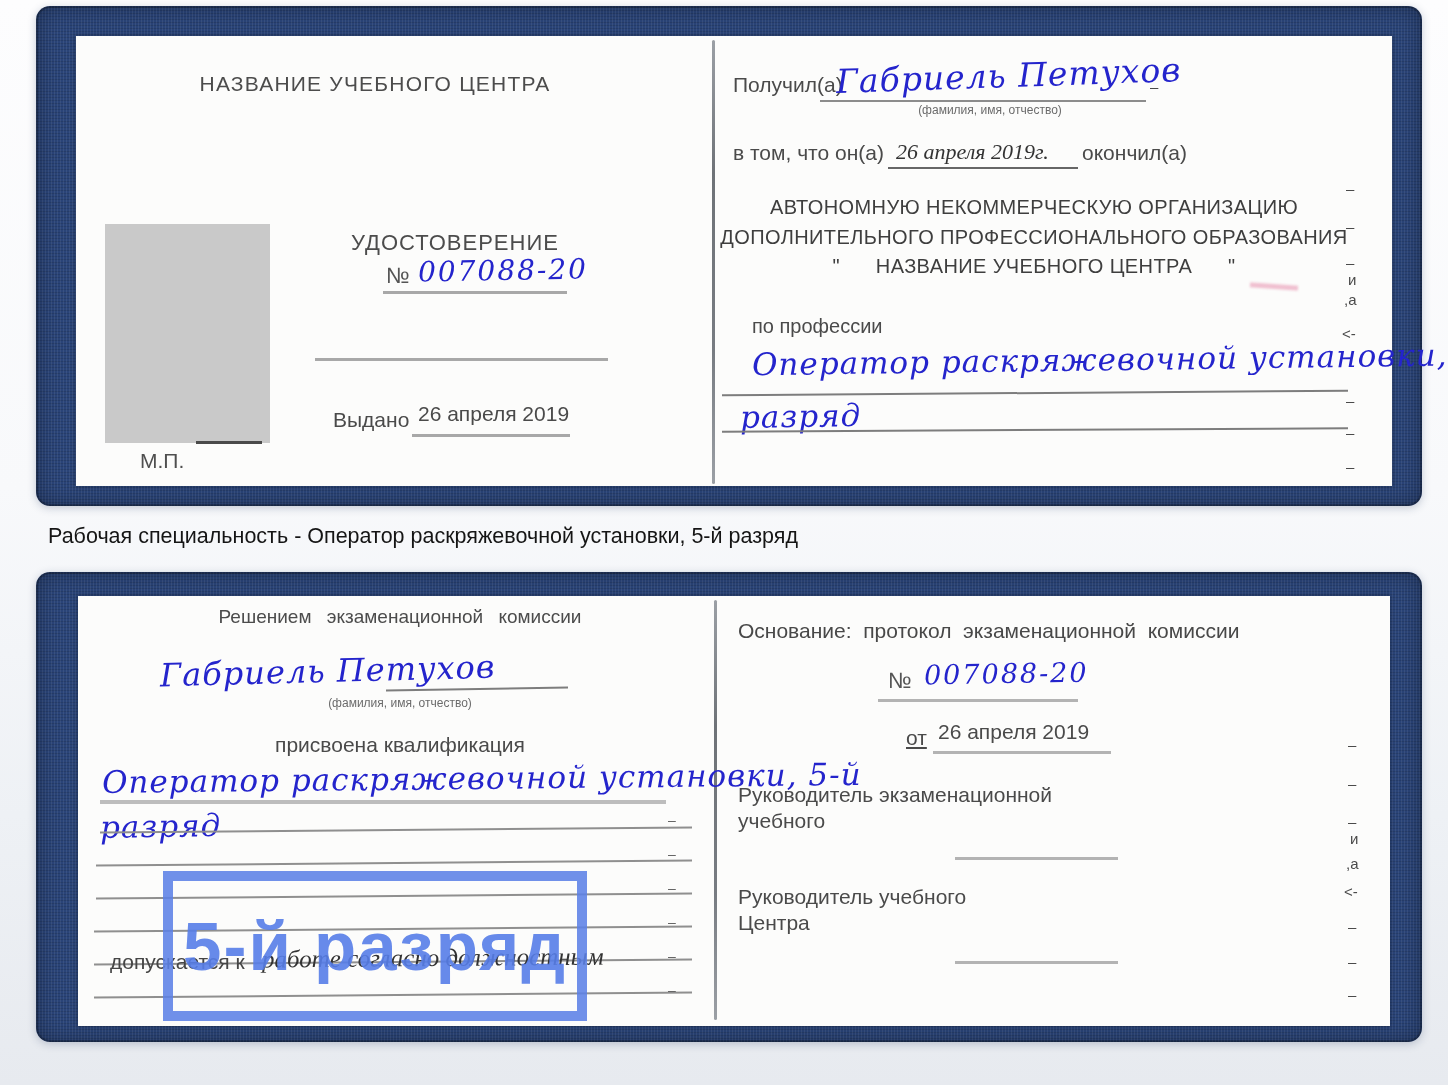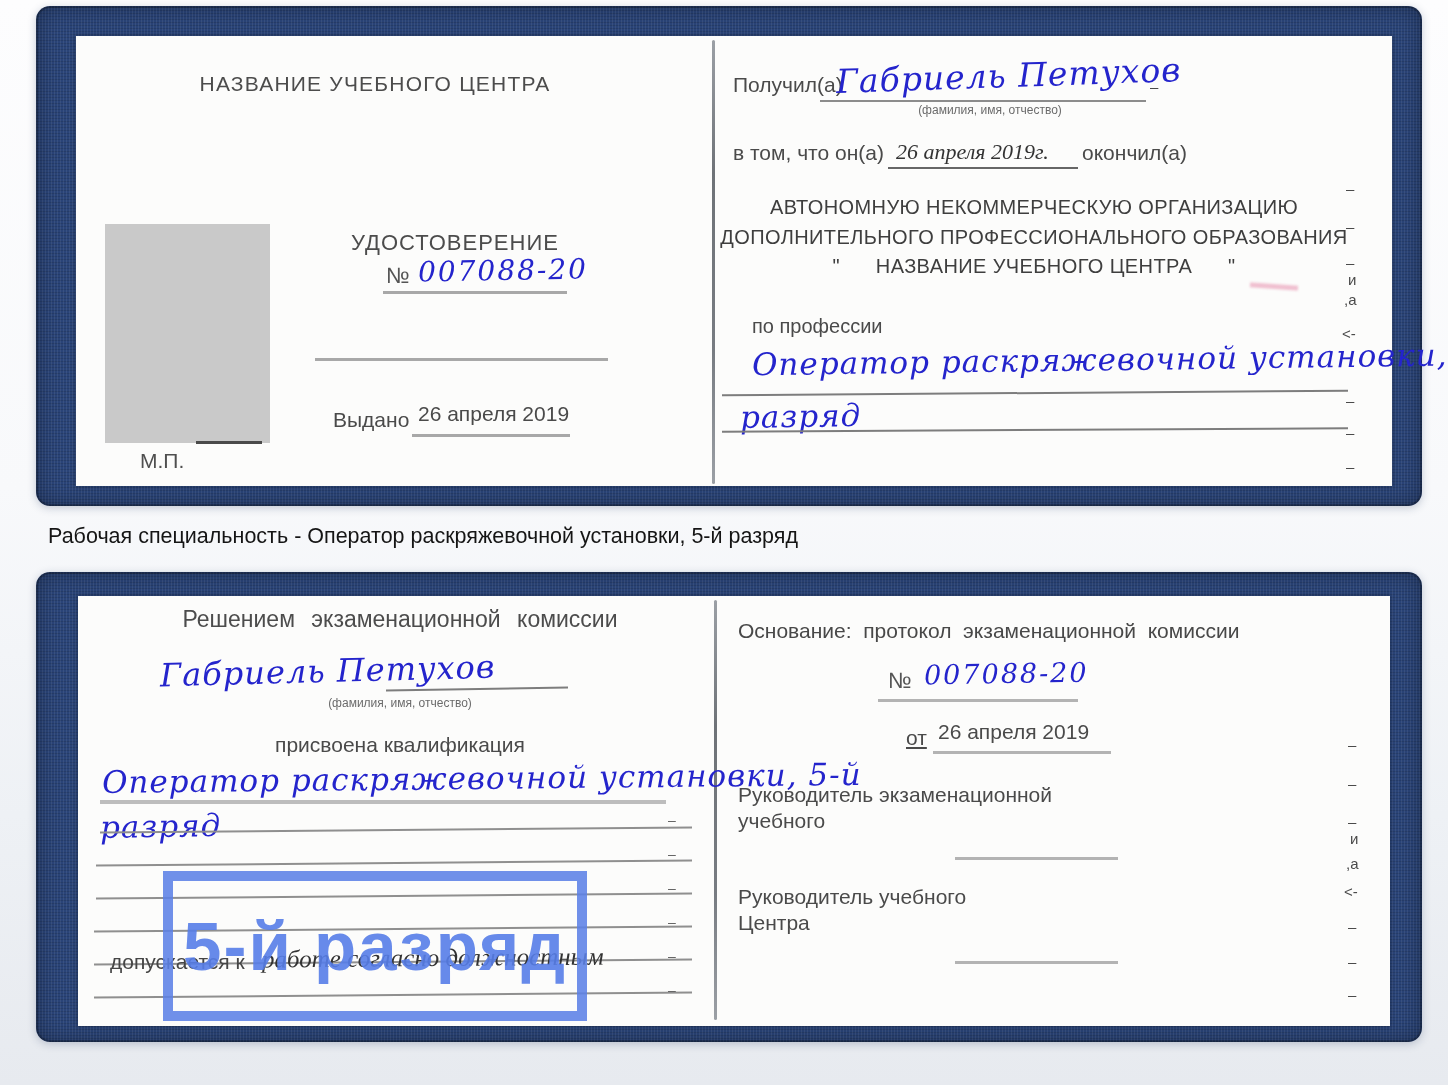--- a/index.html
+++ b/index.html
@@ -91,21 +91,21 @@
   <span class="edge" style="left:1346px;top:424px;">–</span>
   <span class="edge" style="left:1346px;top:458px;">–</span>
   <div class="artifact" style="left:1250px;top:284px;width:48px;height:5px;transform:rotate(4deg);"></div>
 
   <div class="p" style="left:48px;top:524px;font-size:21.5px;color:#151515;">Рабочая специальность - Оператор раскряжевочной установки, 5-й разряд</div>
 
   <div class="cover" style="left:36px;top:572px;width:1386px;height:470px;"></div>
   <div class="sheet" style="left:78px;top:596px;width:1312px;height:430px;"></div>
   <div class="fold" style="left:714px;top:600px;height:420px;"></div>
 
-  <div class="p ctr" style="left:110px;top:606px;width:580px;font-size:23px;word-spacing:10px;color:#4c4c4c;">Решением экзаменационной комиссии</div>
+  <div class="p ctr" style="left:110px;top:606px;width:580px;font-size:19px;word-spacing:10px;color:#4c4c4c;">Решением экзаменационной комиссии</div>
   <div class="hand" style="left:160px;top:652px;font-size:32px;transform:rotate(-1.5deg);">Габриель Петухов</div>
   <div class="rule" style="left:386px;top:688px;width:182px;background:#7d7d7d;transform:rotate(-1deg);"></div>
   <div class="p ctr" style="left:290px;top:696px;width:220px;font-size:12px;color:#6b6b6b;">(фамилия, имя, отчество)</div>
   <div class="p ctr" style="left:240px;top:733px;width:320px;font-size:21px;">присвоена квалификация</div>
 
   <div class="hand" style="left:102px;top:760px;font-size:31px;transform:rotate(-0.6deg);">Оператор раскряжевочной установки, 5-й</div>
   <div class="rule-xth" style="left:100px;top:800px;width:566px;"></div>
   <div class="hand" style="left:100px;top:808px;font-size:31px;transform:rotate(-1deg);">разряд</div>
 
   <div class="rule" style="left:100px;top:829px;width:592px;transform:rotate(-0.5deg);"></div>

